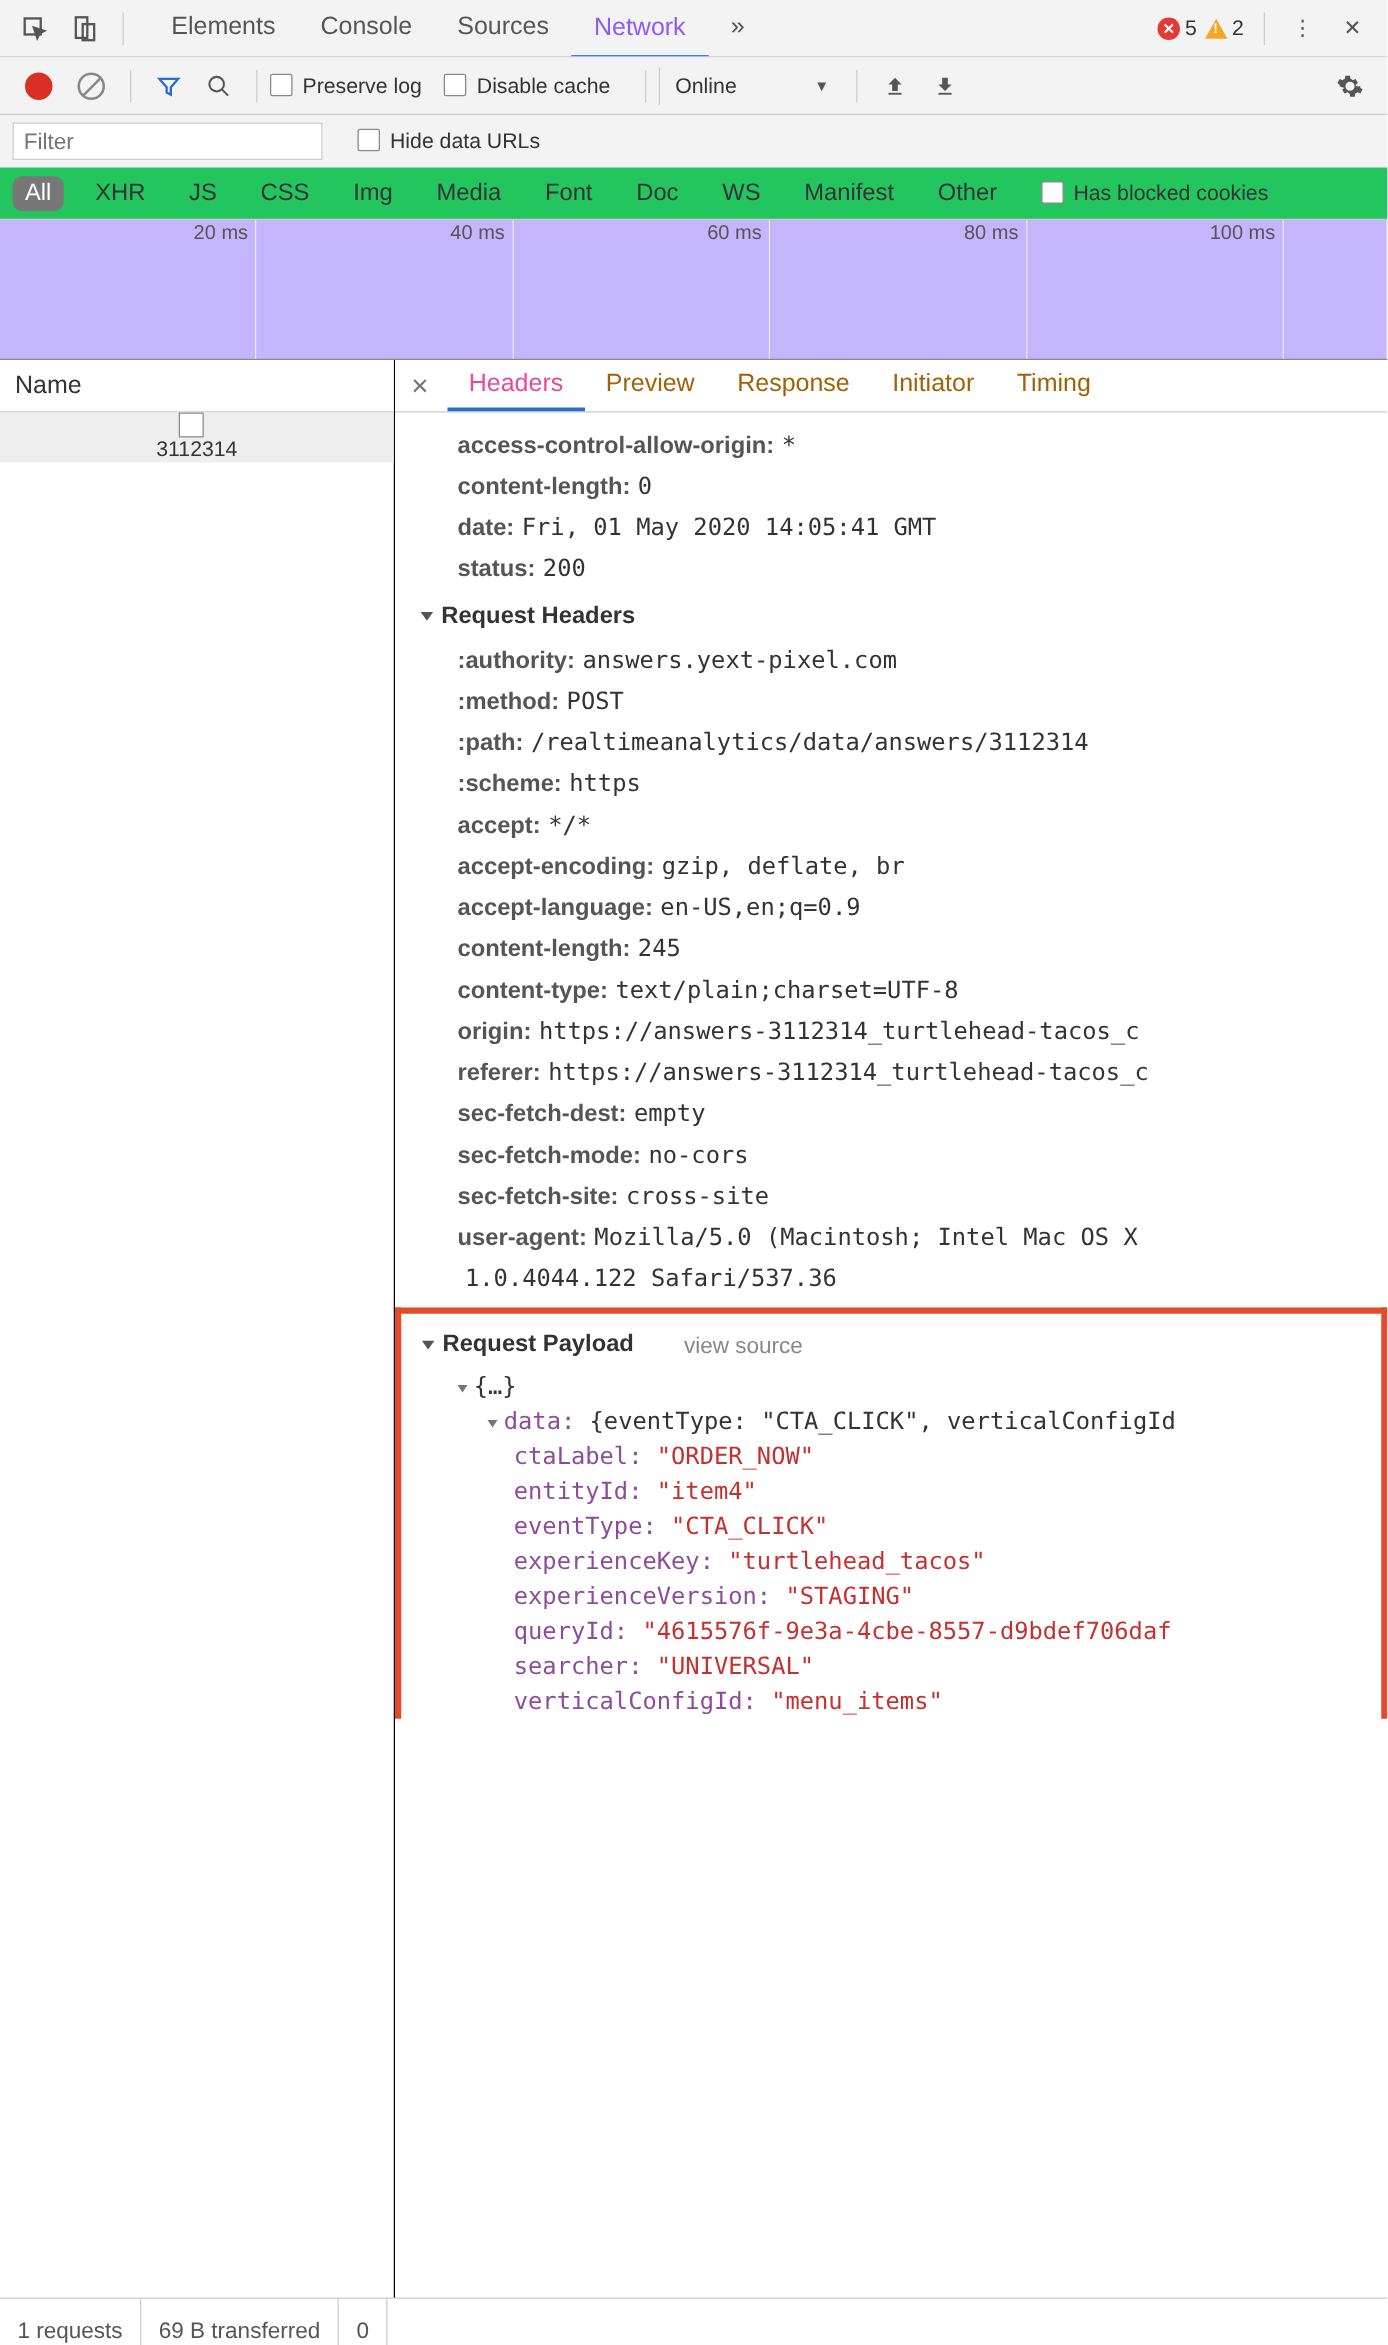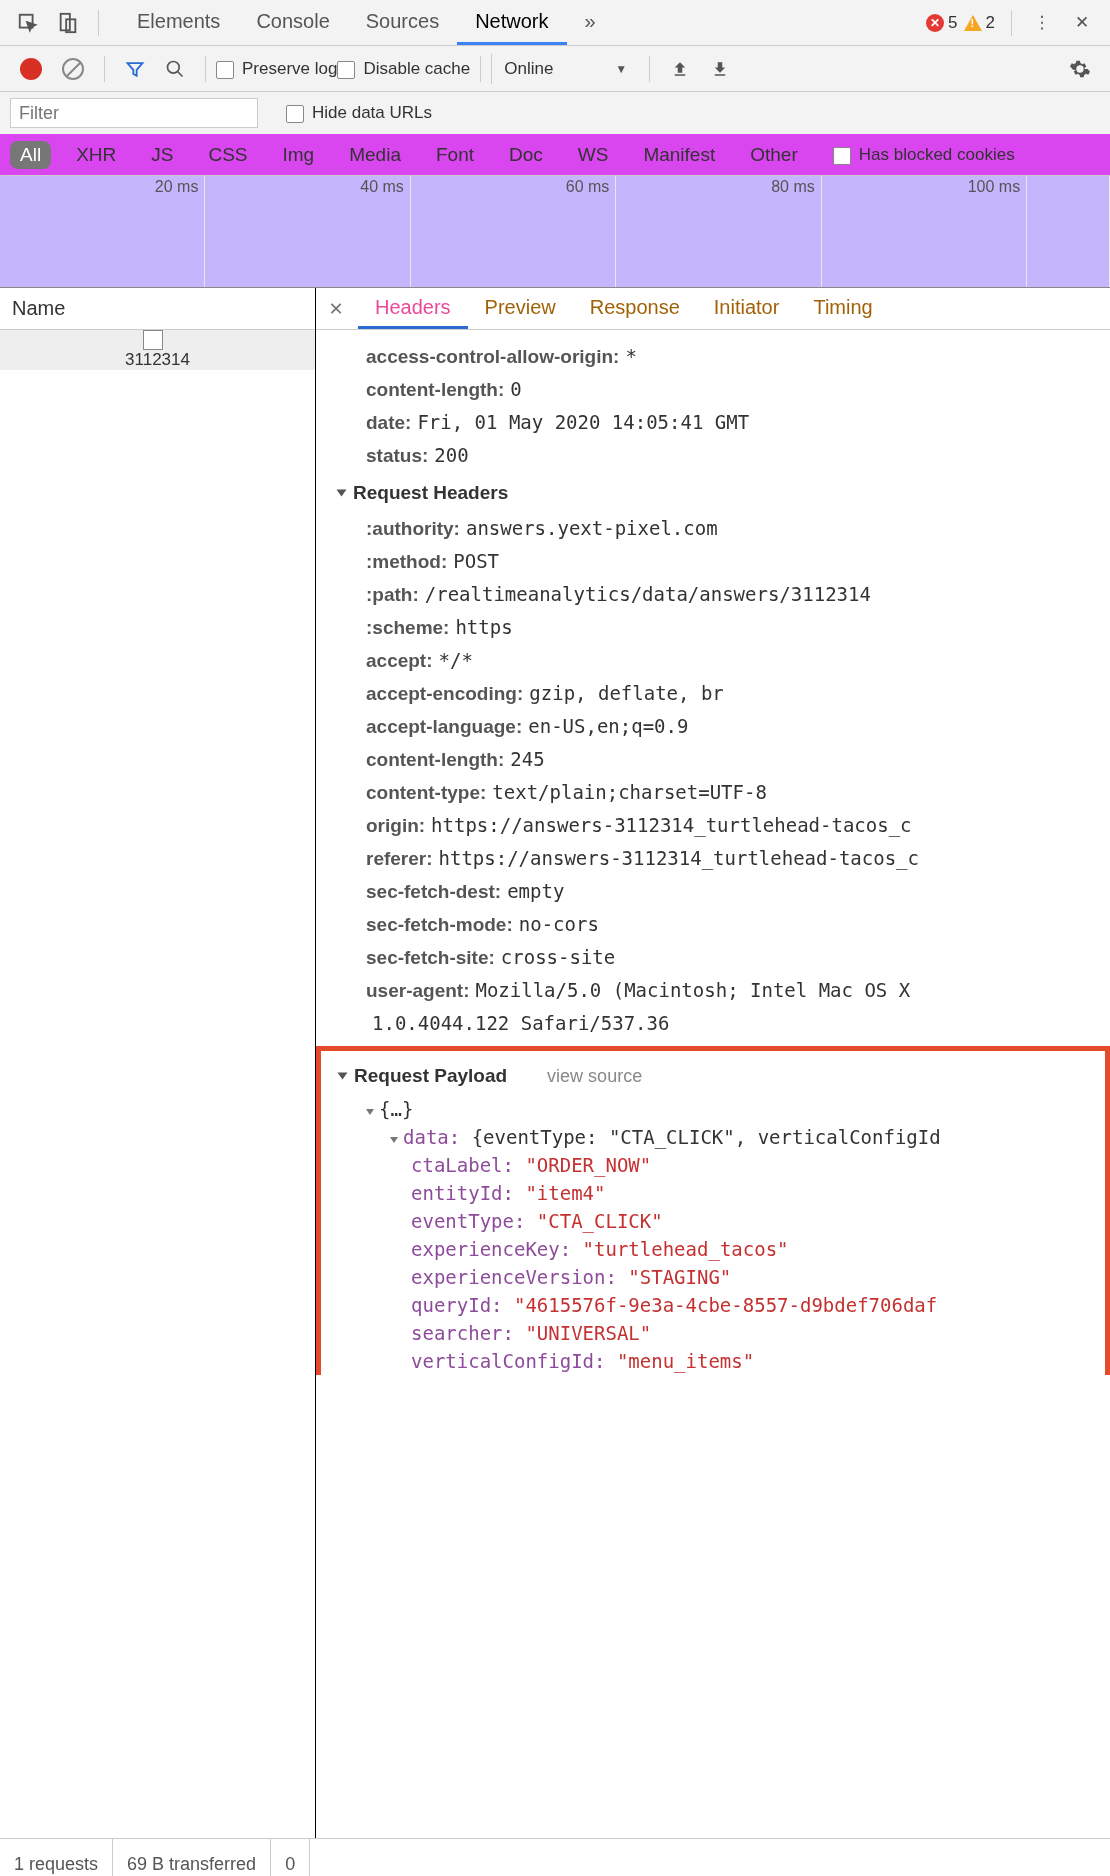--- a/index.html
+++ b/index.html
@@ -3,46 +3,46 @@
 <meta charset="utf-8">
 <style>
   * { box-sizing: border-box; margin: 0; padding: 0; }
   body { font-family: -apple-system, BlinkMacSystemFont, "Segoe UI", Helvetica, Arial, sans-serif; font-size: 17px; color: #333; width: 1110px; height: 1876px; overflow: hidden; background: #fff; }
   
   
   .top-toolbar { display: flex; align-items: center; height: 46px; border-bottom: 1px solid #ccc; padding: 0 8px; background: #f3f3f3; }
   .tt-icon { width: 28px; height: 28px; display: inline-flex; align-items: center; justify-content: center; color: #555; margin: 0 6px; }
   .tt-tabs { display: flex; align-items: center; flex: 1; height: 100%; margin-left: 10px; }
   .tt-tab { padding: 0 18px; height: 100%; display: flex; align-items: center; color: #555; font-size: 20px; cursor: pointer; border-bottom: 2px solid transparent; }
-  .tt-tab.active { color: #000000; border-bottom: 3px solid #3b82f6; font-weight: 500; }
+  .tt-tab.active { color: #8b5cf6; border-bottom: 1px solid #3b82f6; font-weight: 500; }
   .tt-spacer { flex: 1; }
   .err-badge { display: inline-flex; align-items: center; margin-right: 6px; }
   .err-circle { width: 18px; height: 18px; border-radius: 50%; background: #e53935; color: #fff; font-size: 12px; font-weight: bold; display: flex; align-items: center; justify-content: center; margin-right: 4px; }
   .warn-triangle { width: 0; height: 0; border-left: 9px solid transparent; border-right: 9px solid transparent; border-bottom: 16px solid #f5a623; margin-right: 4px; position: relative; }
   .warn-triangle::after { content:"!"; position:absolute; left:-2px; top:2px; font-size:11px; color:#fff; font-weight:bold; }
   .vdivider { width: 1px; height: 26px; background: #ccc; margin: 0 10px; }
 
   
   .ctrl-toolbar { display: flex; align-items: center; height: 46px; border-bottom: 1px solid #ccc; padding: 0 10px; background: #f3f3f3; }
   .record-dot { width: 22px; height: 22px; border-radius: 50%; background: #d93025; margin: 0 10px; }
   .ban-icon { width: 22px; height: 22px; border: 2px solid #888; border-radius: 50%; position: relative; margin: 0 10px; }
   .ban-icon::after { content:""; position:absolute; width: 2px; height: 20px; background:#888; transform: rotate(45deg); left: 9px; top: -1px; }
   .filter-icon svg { stroke: #2b6cd4; }
-  .checkbox-wrap { display: inline-flex; align-items: flex-end; }
+  .checkbox-wrap { display: inline-flex; align-items: flex-start; margin-right: 18px; }
   .cbx { width: 18px; height: 18px; border: 1px solid #888; border-radius: 2px; margin-right: 8px; background:#fff; }
   .throttle-select { display: inline-flex; align-items: center; padding: 0 12px; border-left: 1px solid #ccc; height: 30px; }
   .dropdown-arrow { margin-left: 62px; color:#555; font-size:12px; }
   .gear { margin-left: 12px; color:#555; }
 
   
   .filter-row { display: flex; align-items: center; height: 42px; background: #f3f3f3; padding: 0 10px; }
   .filter-input { width: 248px; height: 30px; border: 1px solid #ccc; padding: 0 8px; font-size: 18px; color: #888; background:#fff; }
   
   
-  .type-row { display: flex; align-items: center; height: 42px; background: #d946ef; border-bottom: 1px solid #ccc; padding: 0 10px; gap: 15px; }
+  .type-row { display: flex; align-items: center; height: 42px; background: #22c55e; border-bottom: 1px solid #ccc; padding: 0 10px; gap: 15px; }
   .type-chip { padding: 3px 10px; border-radius: 8px; font-size: 19px; color:#333; }
   .type-chip.active { background: #777; color: #fff; }
   
   
   .timeline { height: 112px; border-bottom: 1.5px solid #888; background:#c4b5fd; display:flex; position:relative; }
   .tl-col { flex:1; border-right: 1px solid #e8e8e8; position:relative; }
   .tl-label { position:absolute; top: 2px; right: 6px; font-size: 16px; color:#555; }
   
   
   .main-split { display: flex; height: calc(1876px - 46px - 46px - 42px - 42px - 112px - 38px); }

